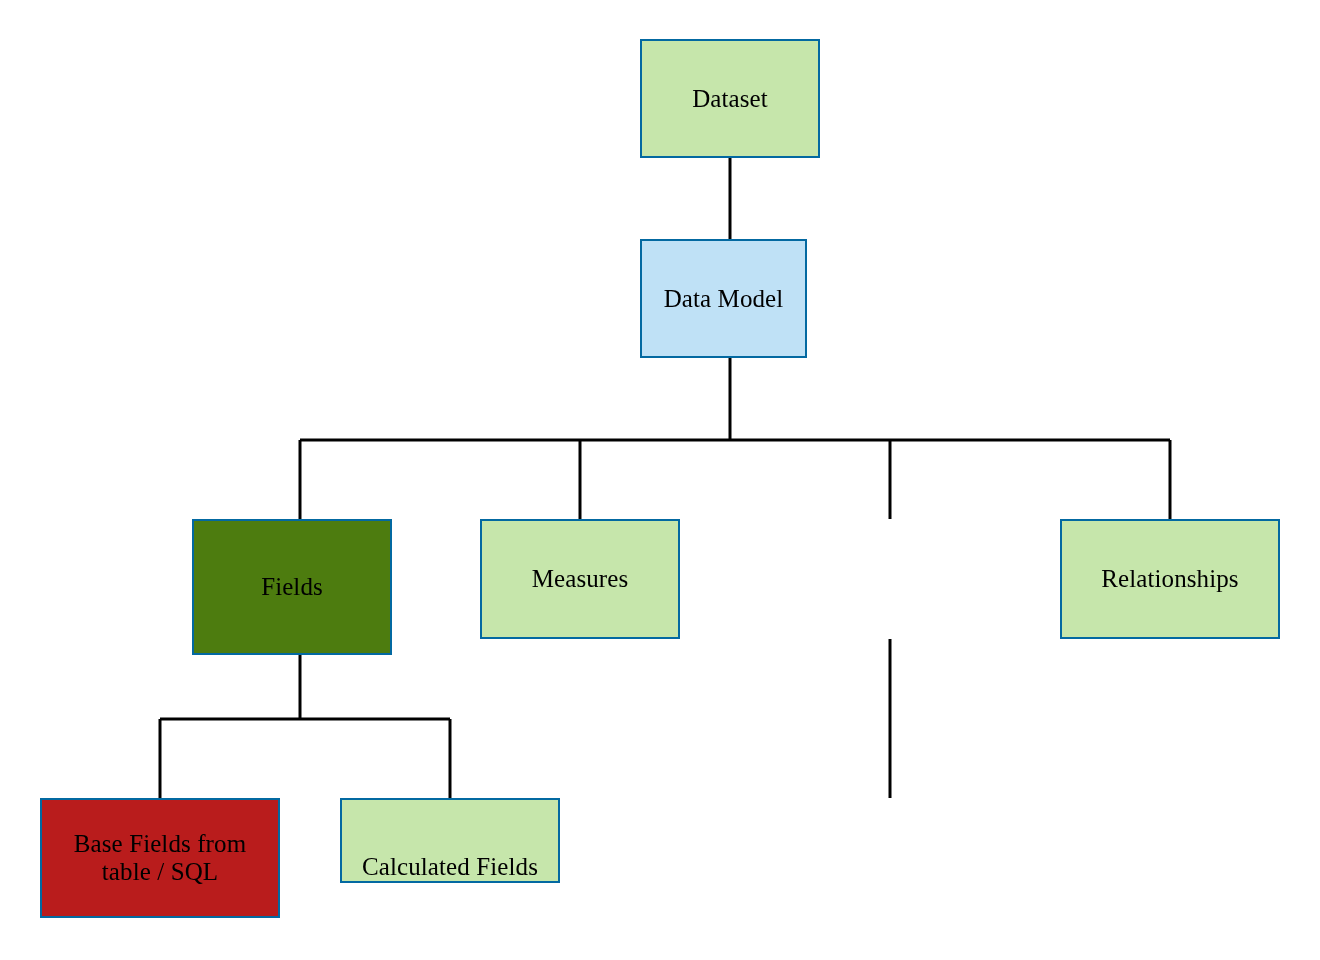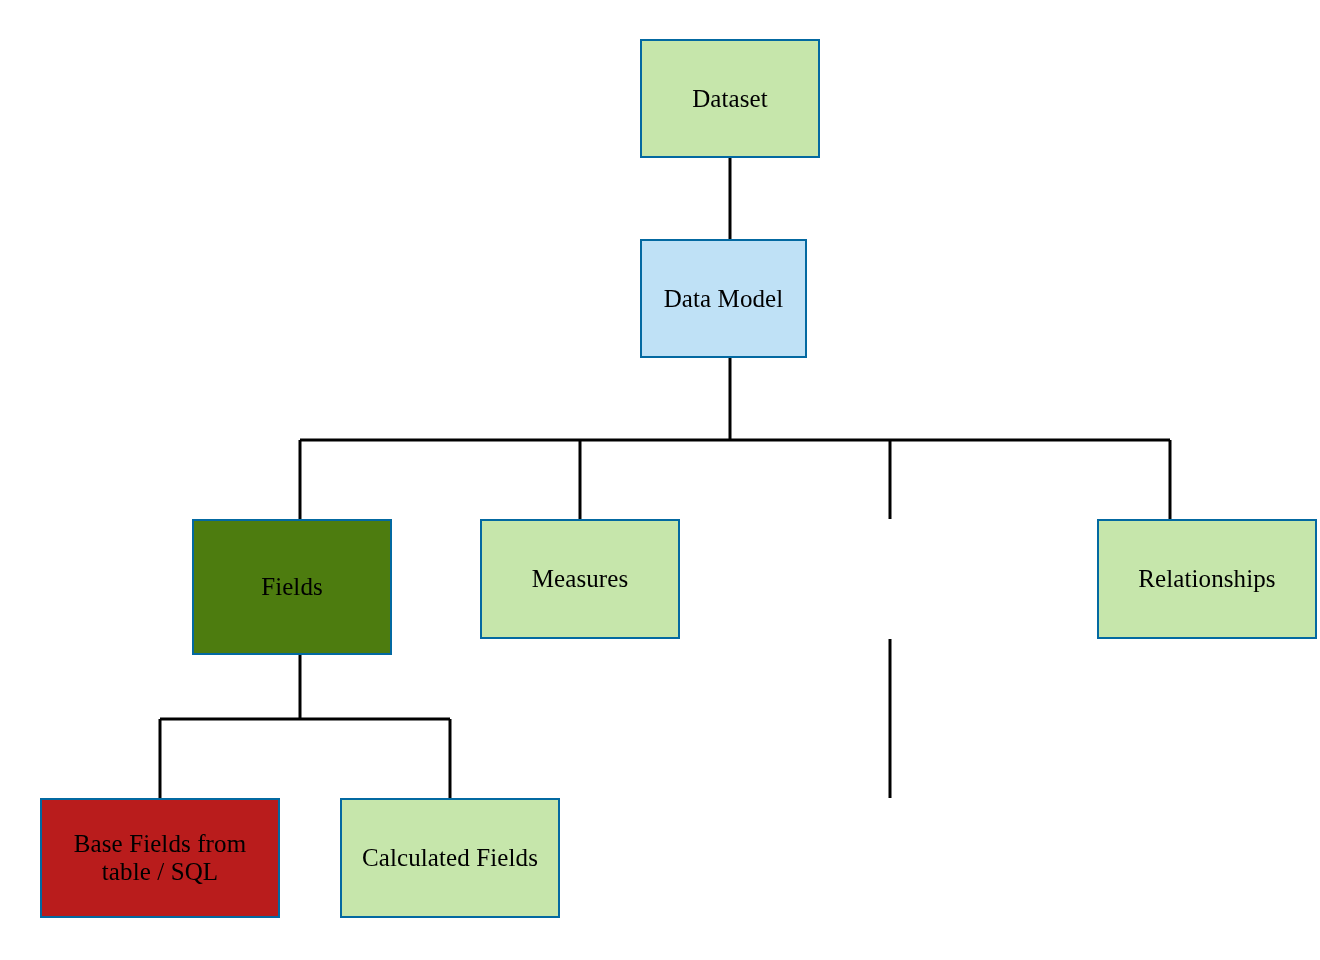--- a/index.html
+++ b/index.html
@@ -62,17 +62,17 @@
       <path d="M 160 719 L 450 719" stroke="#000000" stroke-width="3" fill="none" stroke-linecap="butt"></path>
       <path d="M 160 719 L 160 798" stroke="#000000" stroke-width="3" fill="none" stroke-linecap="butt"></path>
       <path d="M 450 719 L 450 798" stroke="#000000" stroke-width="3" fill="none" stroke-linecap="butt"></path>
       <path d="M 890 639 L 890 798" stroke="#000000" stroke-width="3" fill="none" stroke-linecap="butt"></path>
     </svg>
 
 <div class="node" style="left: 640px; top: 39px; width: 180px; height: 119px; background: rgb(198, 230, 171);"><span class="node-label">Dataset</span></div>
     <div class="node" style="left: 640px; top: 239px; width: 167px; height: 119px; background: rgb(191, 225, 246);"><span class="node-label">Data Model</span></div>
     <div class="node" style="left: 192px; top: 519px; width: 200px; height: 136px; background: #4d7c0f;"><span class="node-label">Fields</span></div>
     <div class="node" style="left: 480px; top: 519px; width: 200px; height: 120px; background: rgb(198, 230, 171);"><span class="node-label">Measures</span></div>
-    <div class="node" style="left: 1060px; top: 519px; width: 220px; height: 120px; background: rgb(198, 230, 171); margin-left: 37px;"><span class="node-label">Relationships</span></div>
+    <div class="node" style="left: 1060px; top: 519px; width: 220px; height: 120px; background: rgb(198, 230, 171);"><span class="node-label">Relationships</span></div>
     <div class="node" style="left: 40px; top: 798px; width: 240px; height: 120px; background: #b91c1c;"><span class="node-label">Base Fields from
 table / SQL</span></div>
-    <div class="node" style="left: 340px; top: 798px; width: 220px; height: 120px; background: rgb(198, 230, 171);"><span class="node-label">Calculated Fields</span></div>
+    <div class="node" style="left: 340px; top: 798px; width: 220px; height: 85px; background: rgb(198, 230, 171); align-items: flex-end;"><span class="node-label">Calculated Fields</span></div>
   </div>
 
 </body></html>

